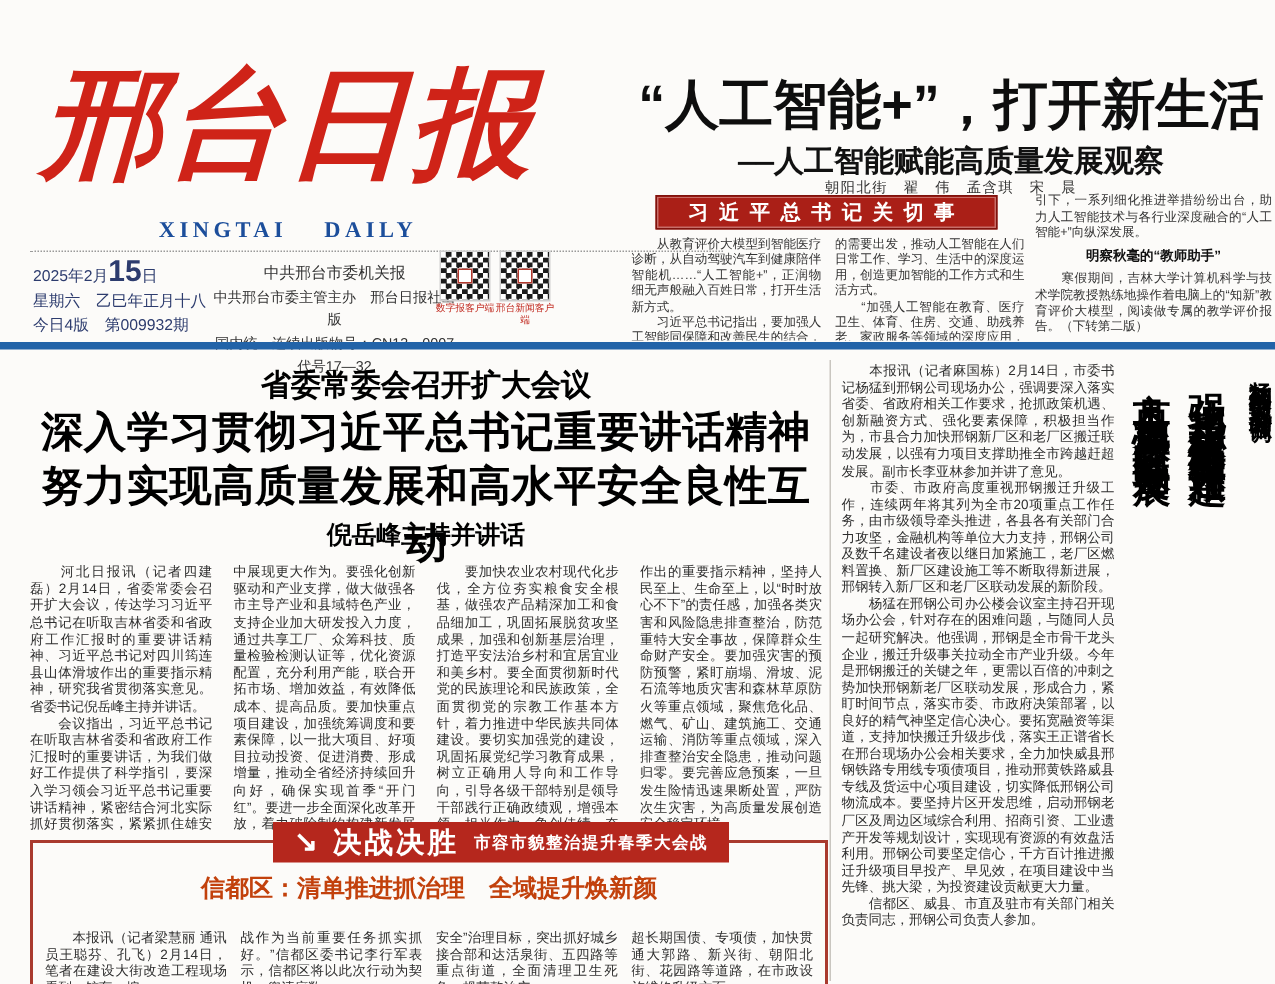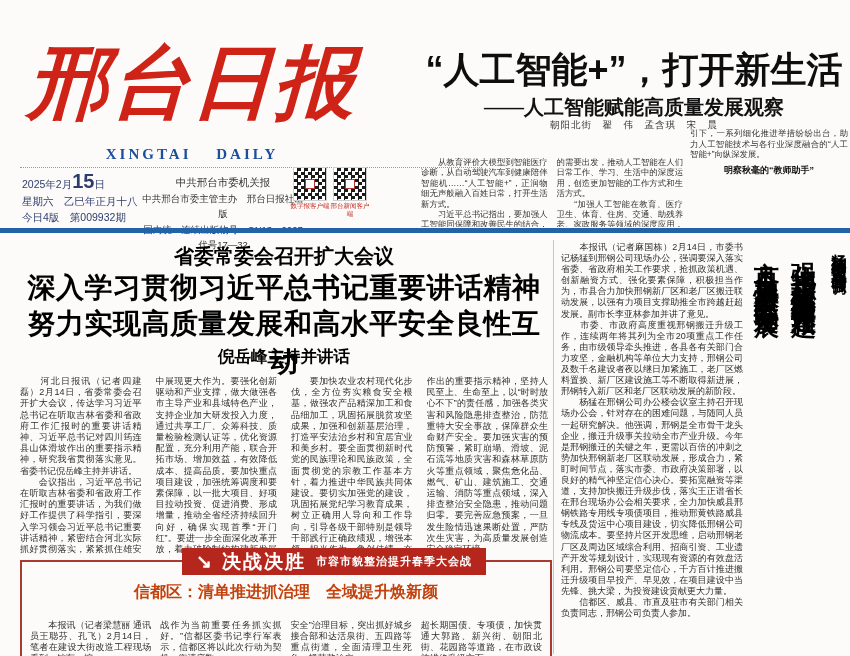--- a/index.html
+++ b/index.html
@@ -26,21 +26,21 @@
   .qr::after{content:"";position:absolute;left:11px;top:11px;width:10px;height:10px;
       background:#fff;border:1px solid #b3392e;box-sizing:border-box;}
   .qr1{left:294px;} .qr2{left:334px;}
   .qr-cap{position:absolute;top:202px;width:44px;text-align:center;color:#c0271d;
       font-size:6.5px;line-height:8px;}
   .qc1{left:288px;} .qc2{left:328px;}
   
   .ai-headline{position:absolute;left:418px;top:46px;width:432px;text-align:center;
       font-size:36px;font-weight:900;color:#0e0e0e;letter-spacing:0;}
   .ai-subhead{position:absolute;left:418px;top:94px;width:432px;text-align:center;
-      font-family:Liberation Serif, serif;font-size:20px;font-weight:bold;color:#111;}
+      font-family:Liberation Mono, monospace;font-size:20px;font-weight:bold;color:#111;}
   .ai-byline{position:absolute;left:418px;top:119px;width:432px;text-align:center;
       font-size:9.5px;color:#333;letter-spacing:1px;}
   .ai-banner{position:absolute;left:437px;top:130px;width:226px;height:21px;
       background:#aa1f17;border:1px solid #7e120d;box-shadow:inset 0 0 0 1px rgba(255,255,255,.35);
       color:#fff;font-weight:bold;font-size:13.5px;letter-spacing:7px;
       display:flex;align-items:center;justify-content:center;}
   .ai-cols{position:absolute;left:421px;top:157px;width:262px;height:70px;
       display:flex;gap:9px;overflow:hidden;}
   .acol{flex:1;font-size:8.4px;line-height:10.4px;text-align:justify;color:#333;
       white-space:pre-line;overflow:hidden;}
@@ -111,29 +111,31 @@
   </div>
 
   <div class="qr qr1"></div>
   <div class="qr qr2"></div>
   <div class="qr-cap qc1">数字报客户端</div>
   <div class="qr-cap qc2">邢台新闻客户端</div>
 
   <div class="ai-headline">“人工智能+”，打开新生活</div>
   <div class="ai-subhead">——人工智能赋能高质量发展观察</div>
   <div class="ai-byline">朝阳北街　翟　伟　孟含琪　宋　晨</div>
+  <div class="ai-banner">习近平总书记关切事</div>
   <div class="ai-cols">
     <div class="acol">　　从教育评价大模型到智能医疗诊断，从自动驾驶汽车到健康陪伴智能机……“人工智能+”，正润物细无声般融入百姓日常，打开生活新方式。
 　　习近平总书记指出，要加强人工智能同保障和改善民生的结合，从保障和改善民生、为人民创造美好生活</div>
     <div class="acol">的需要出发，推动人工智能在人们日常工作、学习、生活中的深度运用，创造更加智能的工作方式和生活方式。
 　　“加强人工智能在教育、医疗卫生、体育、住房、交通、助残养老、家政服务等领域的深度应用，创新智能服务体系”。在习近平总书记重要指示精神指</div>
   </div>
   <div class="ai-col3">
     <p>引下，一系列细化推进举措纷纷出台，助力人工智能技术与各行业深度融合的“人工智能+”向纵深发展。</p>
     <p class="sub">明察秋毫的“教师助手”</p>
+    <p>　　寒假期间，吉林大学计算机科学与技术学院教授熟练地操作着电脑上的“知新”教育评价大模型，阅读做专属的教学评价报告。（下转第二版）</p>
   </div>
 
   <div class="rule-blue"></div>
 
   <div class="m-kicker">省委常委会召开扩大会议</div>
   <div class="m-h m-h1">深入学习贯彻习近平总书记重要讲话精神</div>
   <div class="m-h m-h2">努力实现高质量发展和高水平安全良性互动</div>
   <div class="m-sub">倪岳峰主持并讲话</div>
   <div class="m-body">
     <div class="mcol">　　河北日报讯（记者四建磊）2月14日，省委常委会召开扩大会议，传达学习习近平总书记在听取吉林省委和省政府工作汇报时的重要讲话精神、习近平总书记对四川筠连县山体滑坡作出的重要指示精神，研究我省贯彻落实意见。省委书记倪岳峰主持并讲话。

